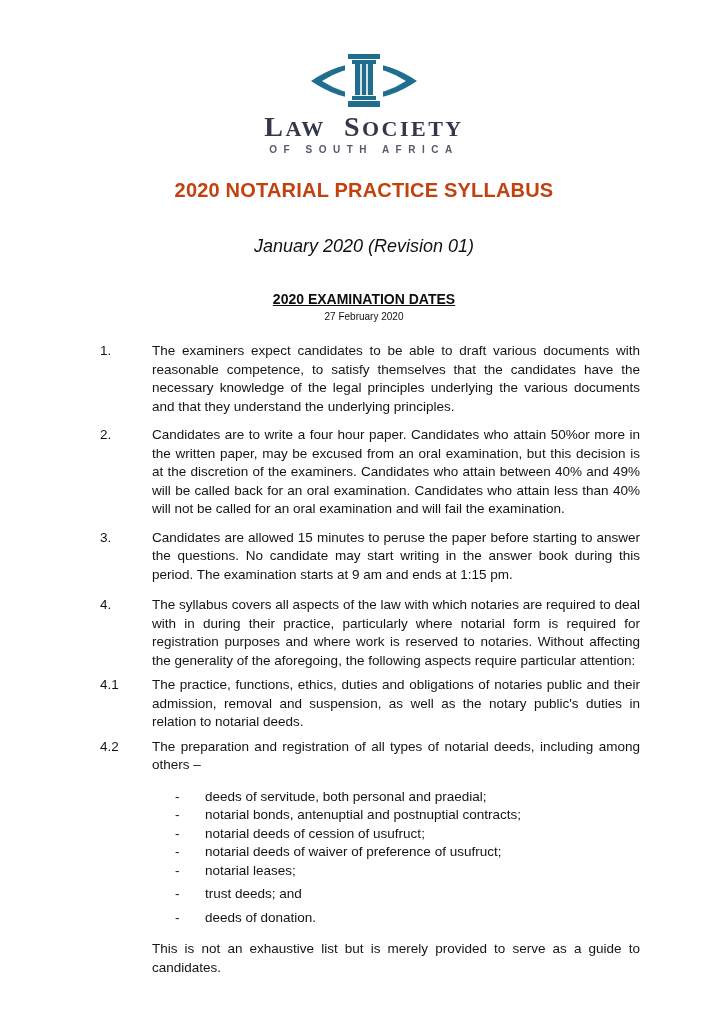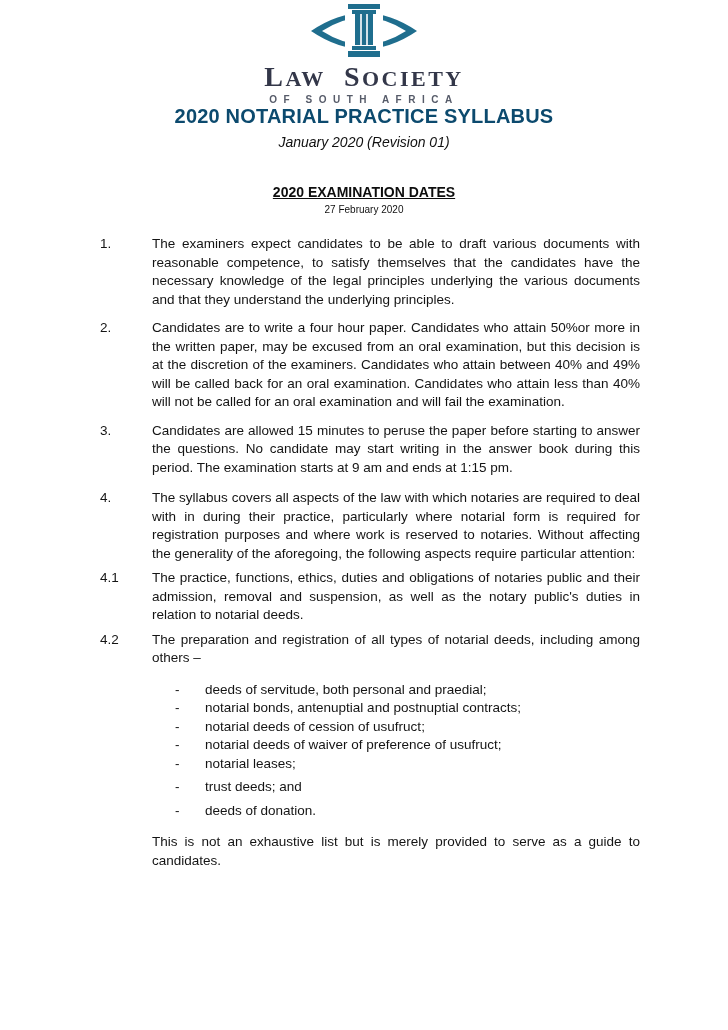--- a/index.html
+++ b/index.html
@@ -9,20 +9,21 @@
     height: 1030px;
     font-family: "Liberation Sans", "DejaVu Sans", sans-serif;
     color: #141414;
     position: relative;
     overflow: hidden;
   }
   .page {
     width: 728px;
     height: 1030px;
     background: #ffffff;
+    padding-top: 50px;
   }
 
   
   .logo-block { text-align: center; }
   .logo-icon { display: block; margin: 0 auto 2px auto; }
   .logo-name {
     font-family: "Liberation Serif", "DejaVu Serif", serif;
     font-weight: 700;
     font-size: 22px;
     letter-spacing: 2.5px;
@@ -39,27 +40,28 @@
     margin-top: 2px;
     font-weight: 600;
   }
 
   
   .doc-title {
     text-align: center;
     font-size: 20px;
     font-weight: 700;
     letter-spacing: 0.2px;
-    color: #0c4a6e;
+    margin-top: 24px;
+    color: #c2410c;
   }
   .doc-subtitle {
     text-align: center;
     font-style: italic;
-    font-size: 14px;
-    margin-top: 6px;
+    font-size: 18px;
+    margin-top: 34px;
     color: #111;
   }
   .exam-heading {
     text-align: center;
     font-size: 14px;
     font-weight: 700;
     text-decoration: underline;
     margin-top: 34px;
     color: #0d0d0d;
   }

